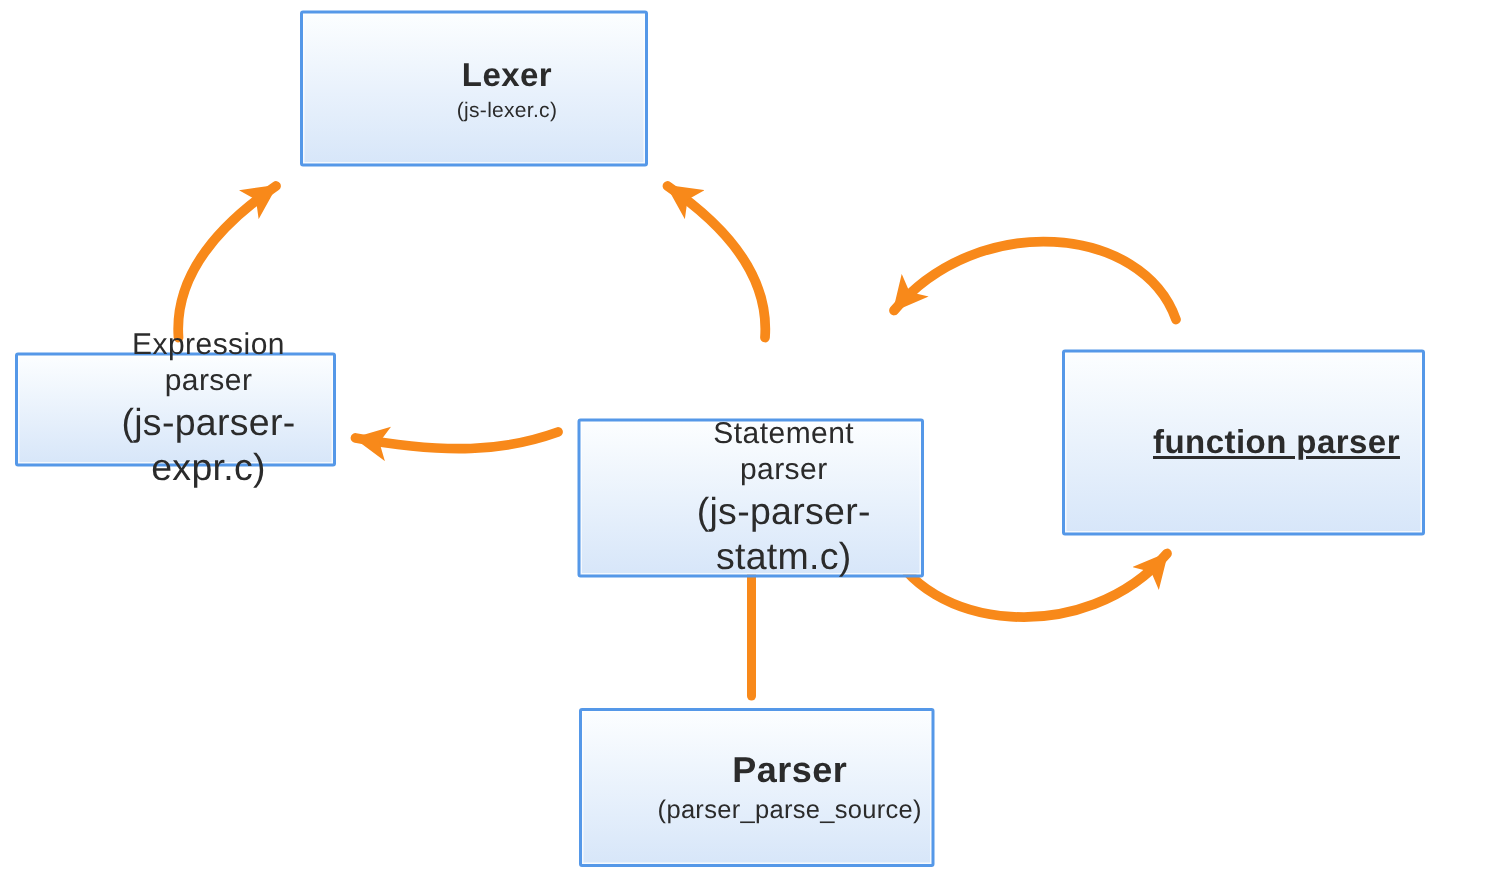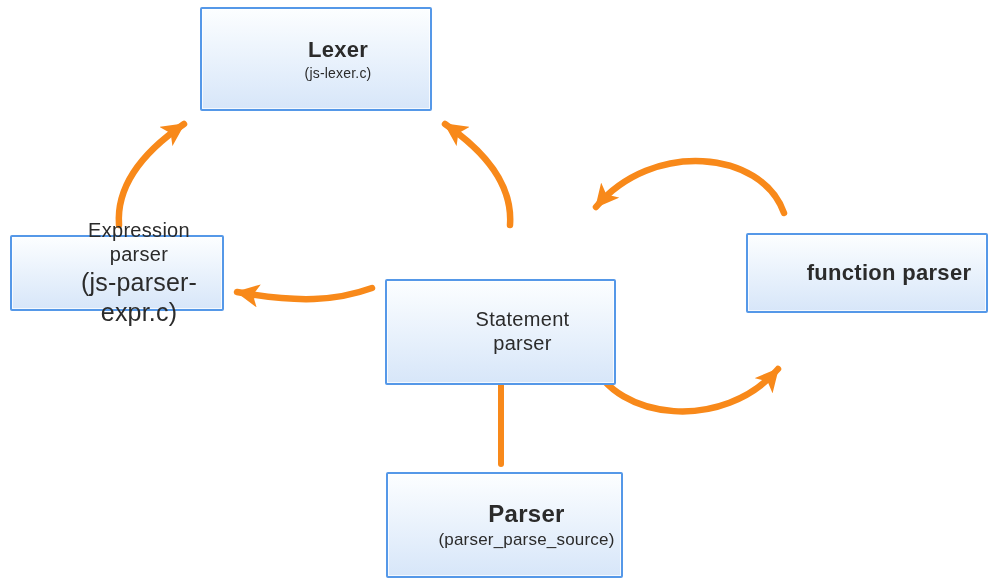--- a/index.html
+++ b/index.html
@@ -88,23 +88,24 @@
 
   <div class="node" style="left:10px; top:235px; width:214px; height:76px;">
     <div class="title">Expression
 parser</div>
     <div class="subtitle">(js-parser-expr.c)</div>
   </div>
 
   <div class="node" style="left:385px; top:236px; width:231px; height:106px;margin-top:43px;">
     <div class="title">Statement
 parser</div>
+    <div class="subtitle">(js-parser-statm.c)</div>
   </div>
 
-  <div class="node" style="left:746px; top:233px; width:242px; height:80px;">
+  <div class="node" style="left:708px; top:233px; width:242px; height:124px;text-decoration:underline;">
     <div class="title t-lg">function parser</div>
   </div>
 
   <div class="node" style="left:386px; top:472px; width:237px; height:106px;">
     <div class="title t-xl">Parser</div>
     <div class="subtitle s-sm">(parser_parse_source)</div>
   </div>
 
 </div>
 

